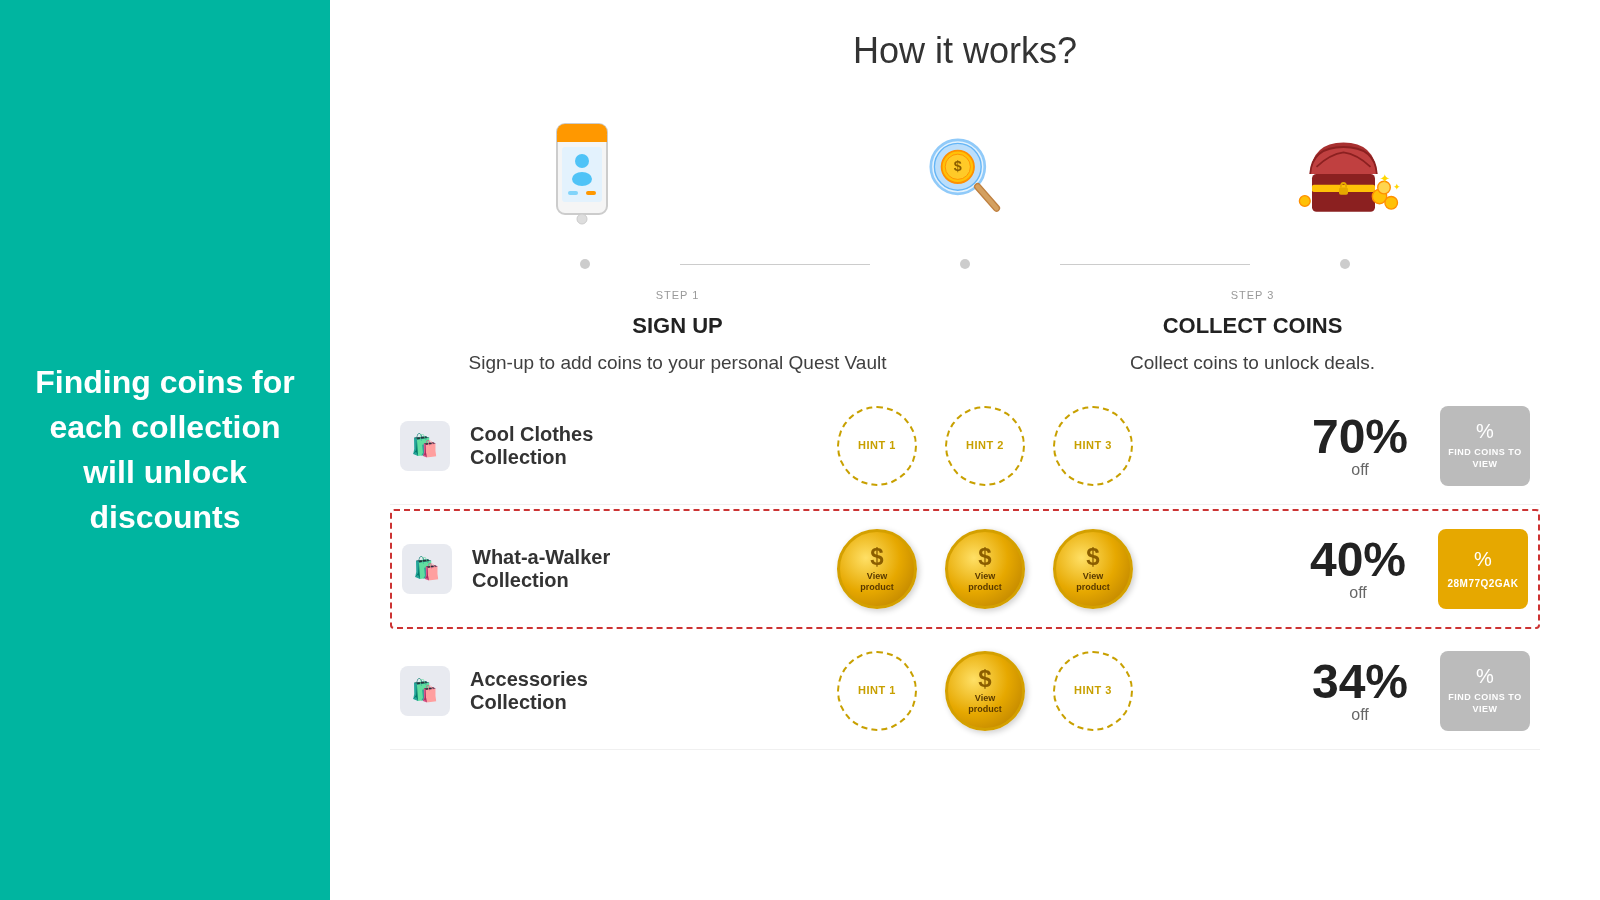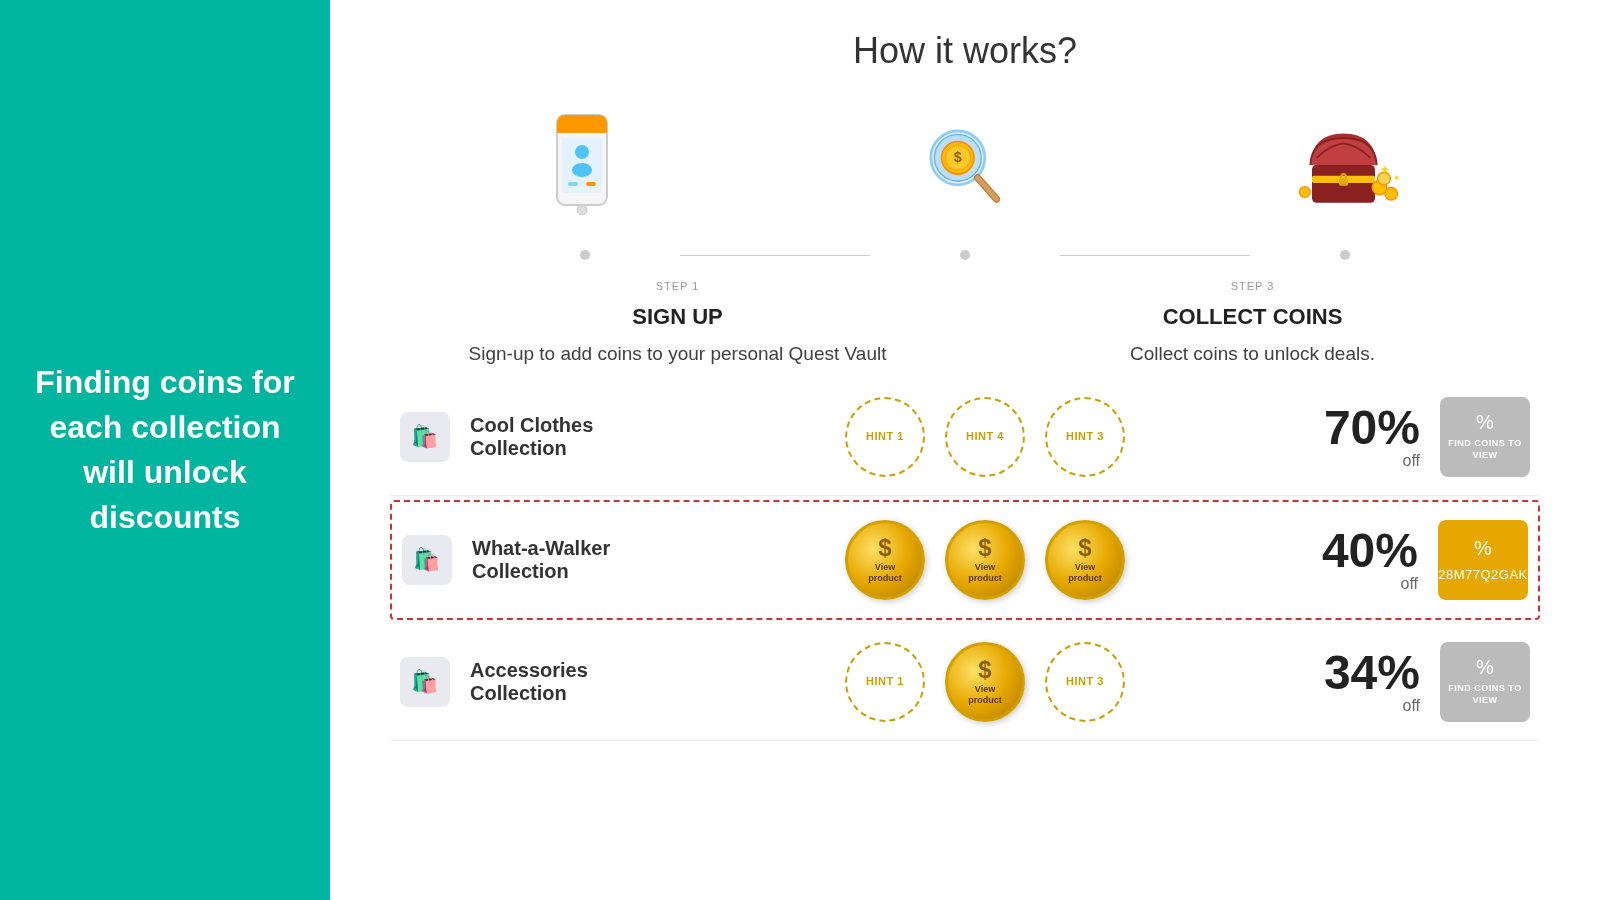--- a/index.html
+++ b/index.html
@@ -36,21 +36,21 @@
       padding: 30px 60px 20px 60px;
       overflow-y: auto;
     }
 
     
     .page-title {
       text-align: center;
       font-size: 36px;
       font-weight: normal;
       color: #333;
-      margin-bottom: 33px;
+      margin-bottom: 42px;
     }
 
     
     .steps-section {
       display: flex;
       align-items: flex-start;
       justify-content: center;
       gap: 0;
       margin-bottom: 10px;
       position: relative;
@@ -159,21 +159,21 @@
     .collection-name {
       width: 200px;
       font-size: 20px;
       font-weight: bold;
       color: #333;
       flex-shrink: 0;
     }
 
     .hints-area {
       display: flex;
-      gap: 20px;
+      gap: 28px;
       align-items: center;
       flex: 1;
       justify-content: center;
     }
 
     
     .hint-btn {
       width: 80px;
       height: 80px;
       border-radius: 50%;
@@ -229,21 +229,21 @@
       color: #5a3a00;
       font-weight: bold;
       text-align: center;
       line-height: 1.2;
       margin-top: 2px;
     }
 
     
     .discount-area {
       width: 120px;
-      text-align: right;
+      text-align: center;
       flex-shrink: 0;
     }
 
     .discount-percent {
       font-size: 48px;
       font-weight: bold;
       color: #222;
       line-height: 1;
     }
 
@@ -280,22 +280,22 @@
     .action-btn-label {
       font-size: 9px;
       font-weight: bold;
       color: #fff;
       text-align: center;
       line-height: 1.3;
       letter-spacing: 0.5px;
     }
 
     .action-btn-code {
-      font-size: 13px;
-      font-weight: normal;
+      font-size: 10px;
+      font-weight: bold;
       color: #fff;
       text-align: left;
       margin-top: 3px;
       letter-spacing: 0.5px;
     }
 
     
     .phone-svg { width: 80px; height: 110px; }
     .magnify-svg { width: 90px; height: 90px; }
     .treasure-svg { width: 110px; height: 90px; }
@@ -412,21 +412,21 @@
   <div class="collections-section">
 
     <div class="collection-row">
       <div class="collection-icon">🛍️</div>
       <div class="collection-name">Cool Clothes Collection</div>
       <div class="hints-area">
         <div class="hint-btn">
           <span class="hint-btn-label">HINT 1</span>
         </div>
         <div class="hint-btn">
-          <span class="hint-btn-label">HINT 4</span>
+          <span class="hint-btn-label">HINT 2</span>
         </div>
         <div class="hint-btn">
           <span class="hint-btn-label">HINT 3</span>
         </div>
       </div>
       <div class="discount-area">
         <span class="discount-percent">70%</span>
         <div class="discount-off">off</div>
       </div>
       <div class="action-btn">

